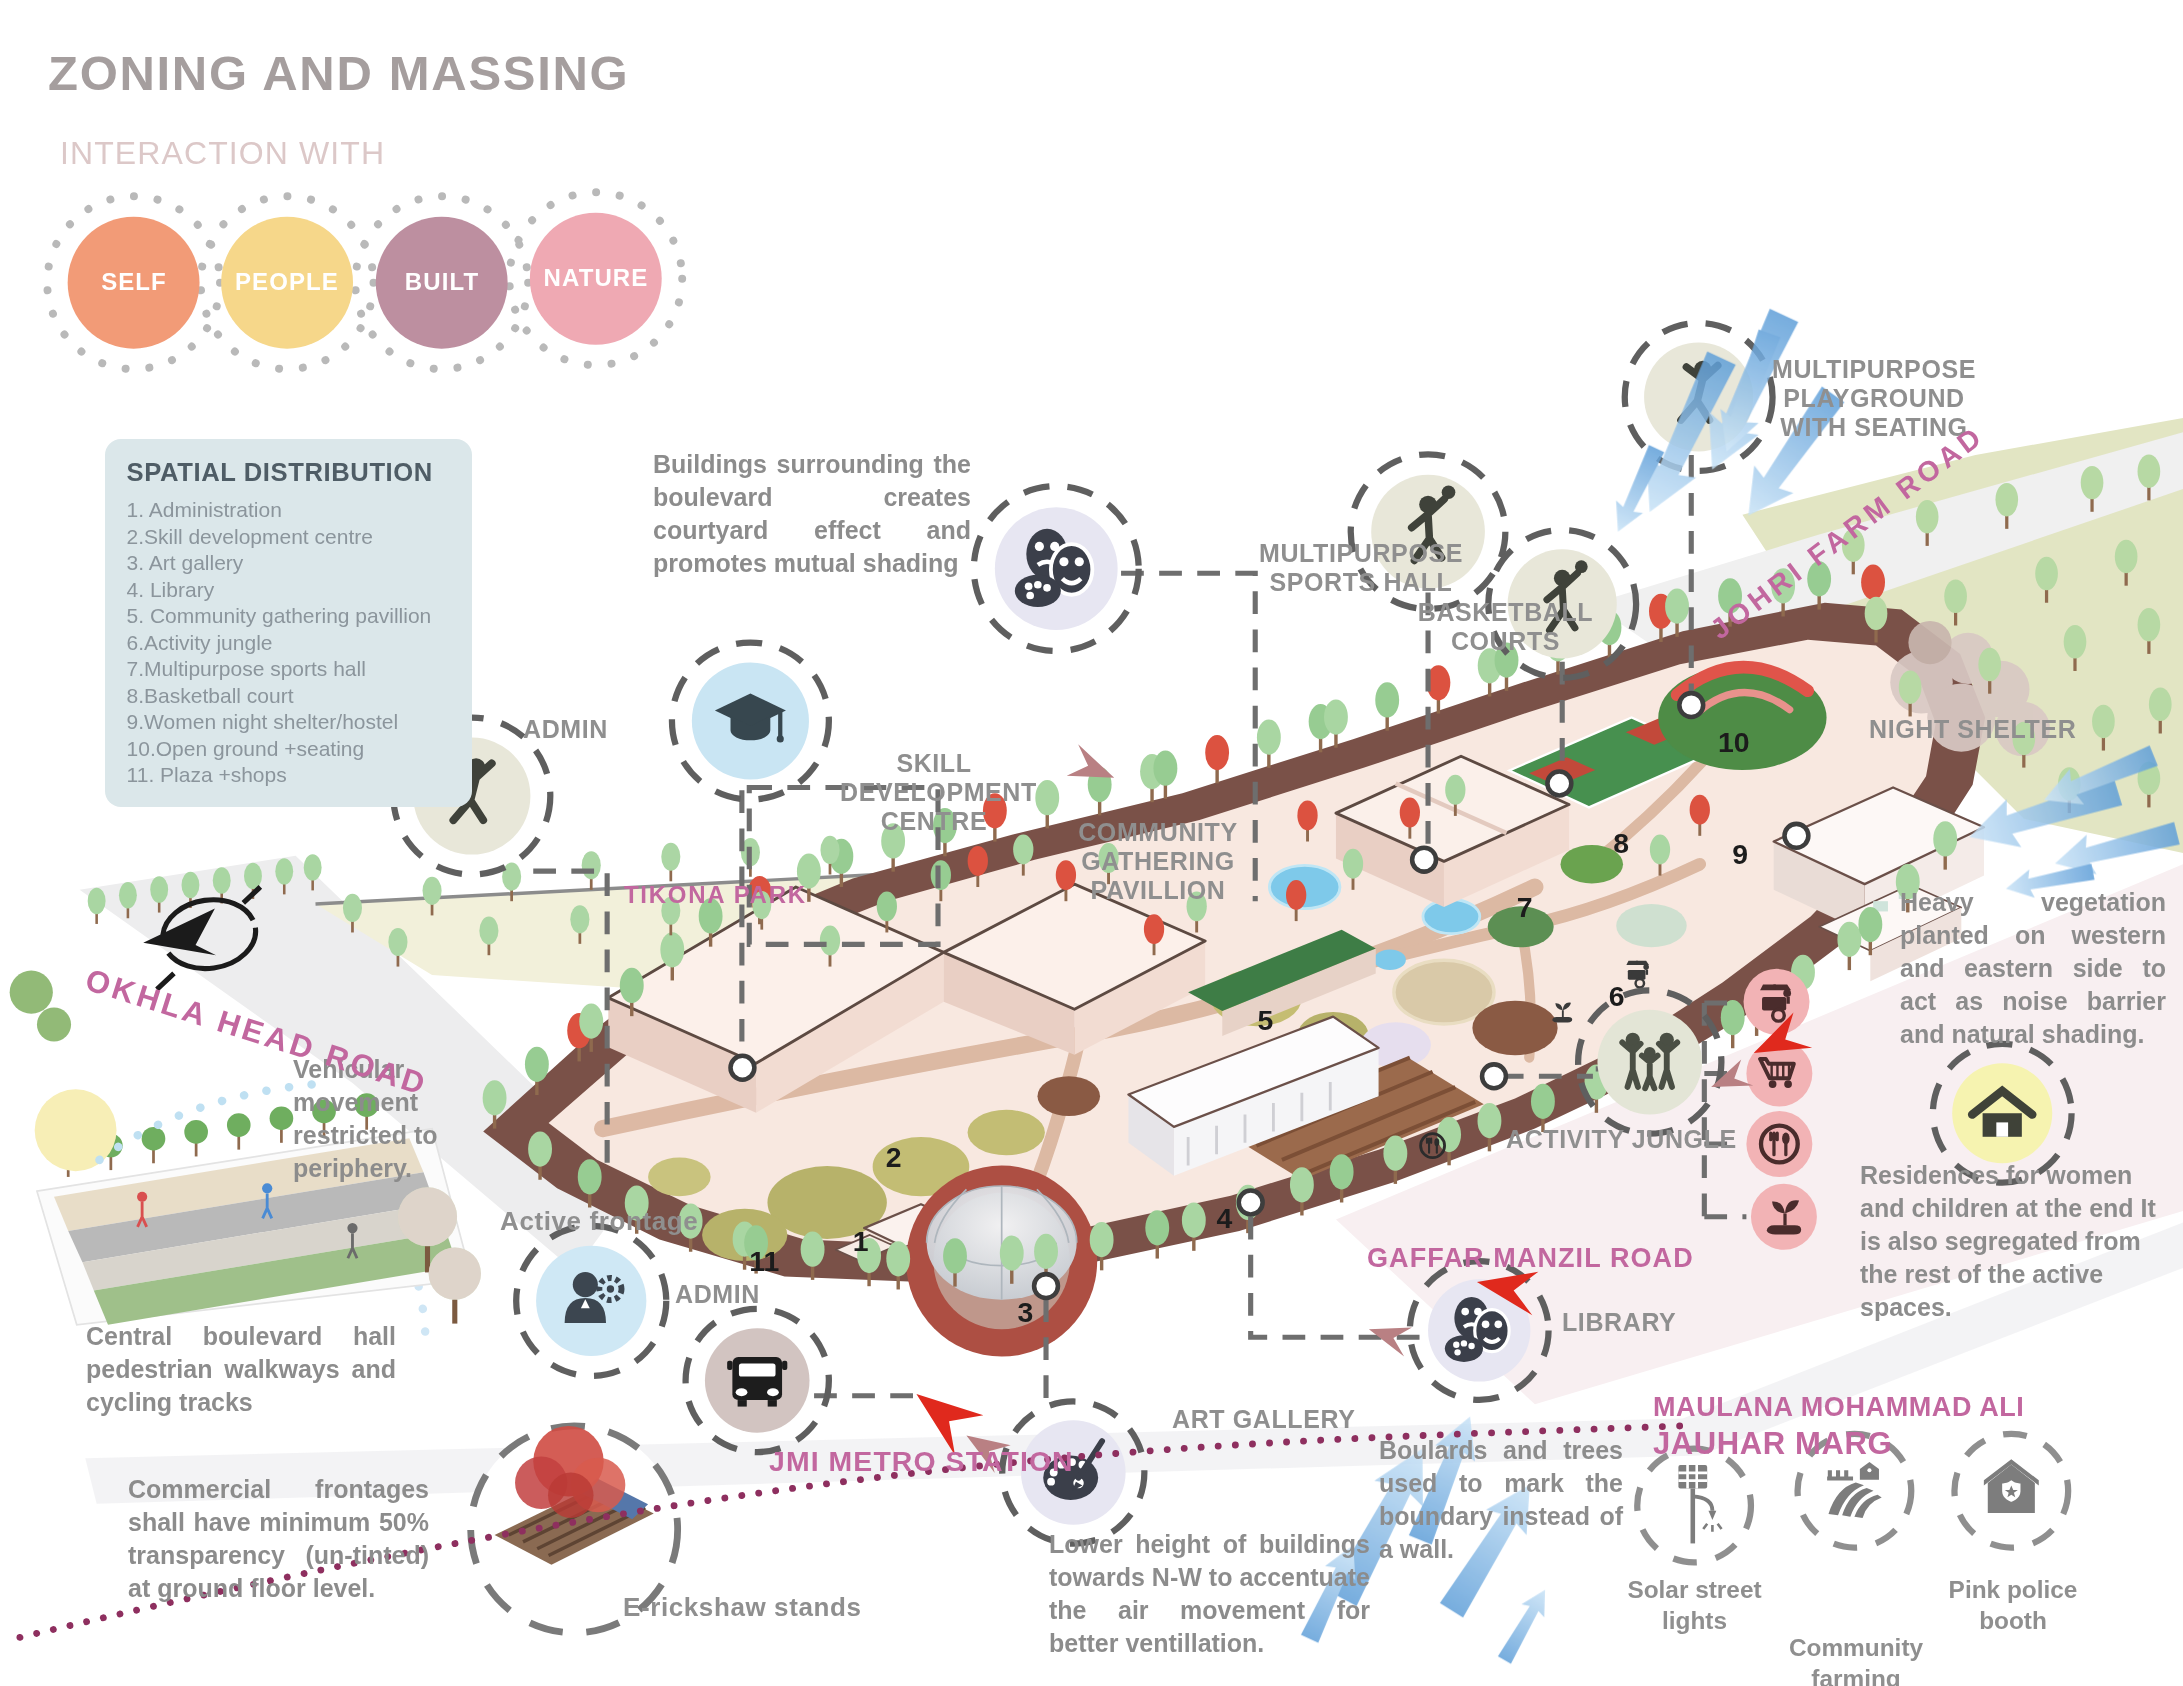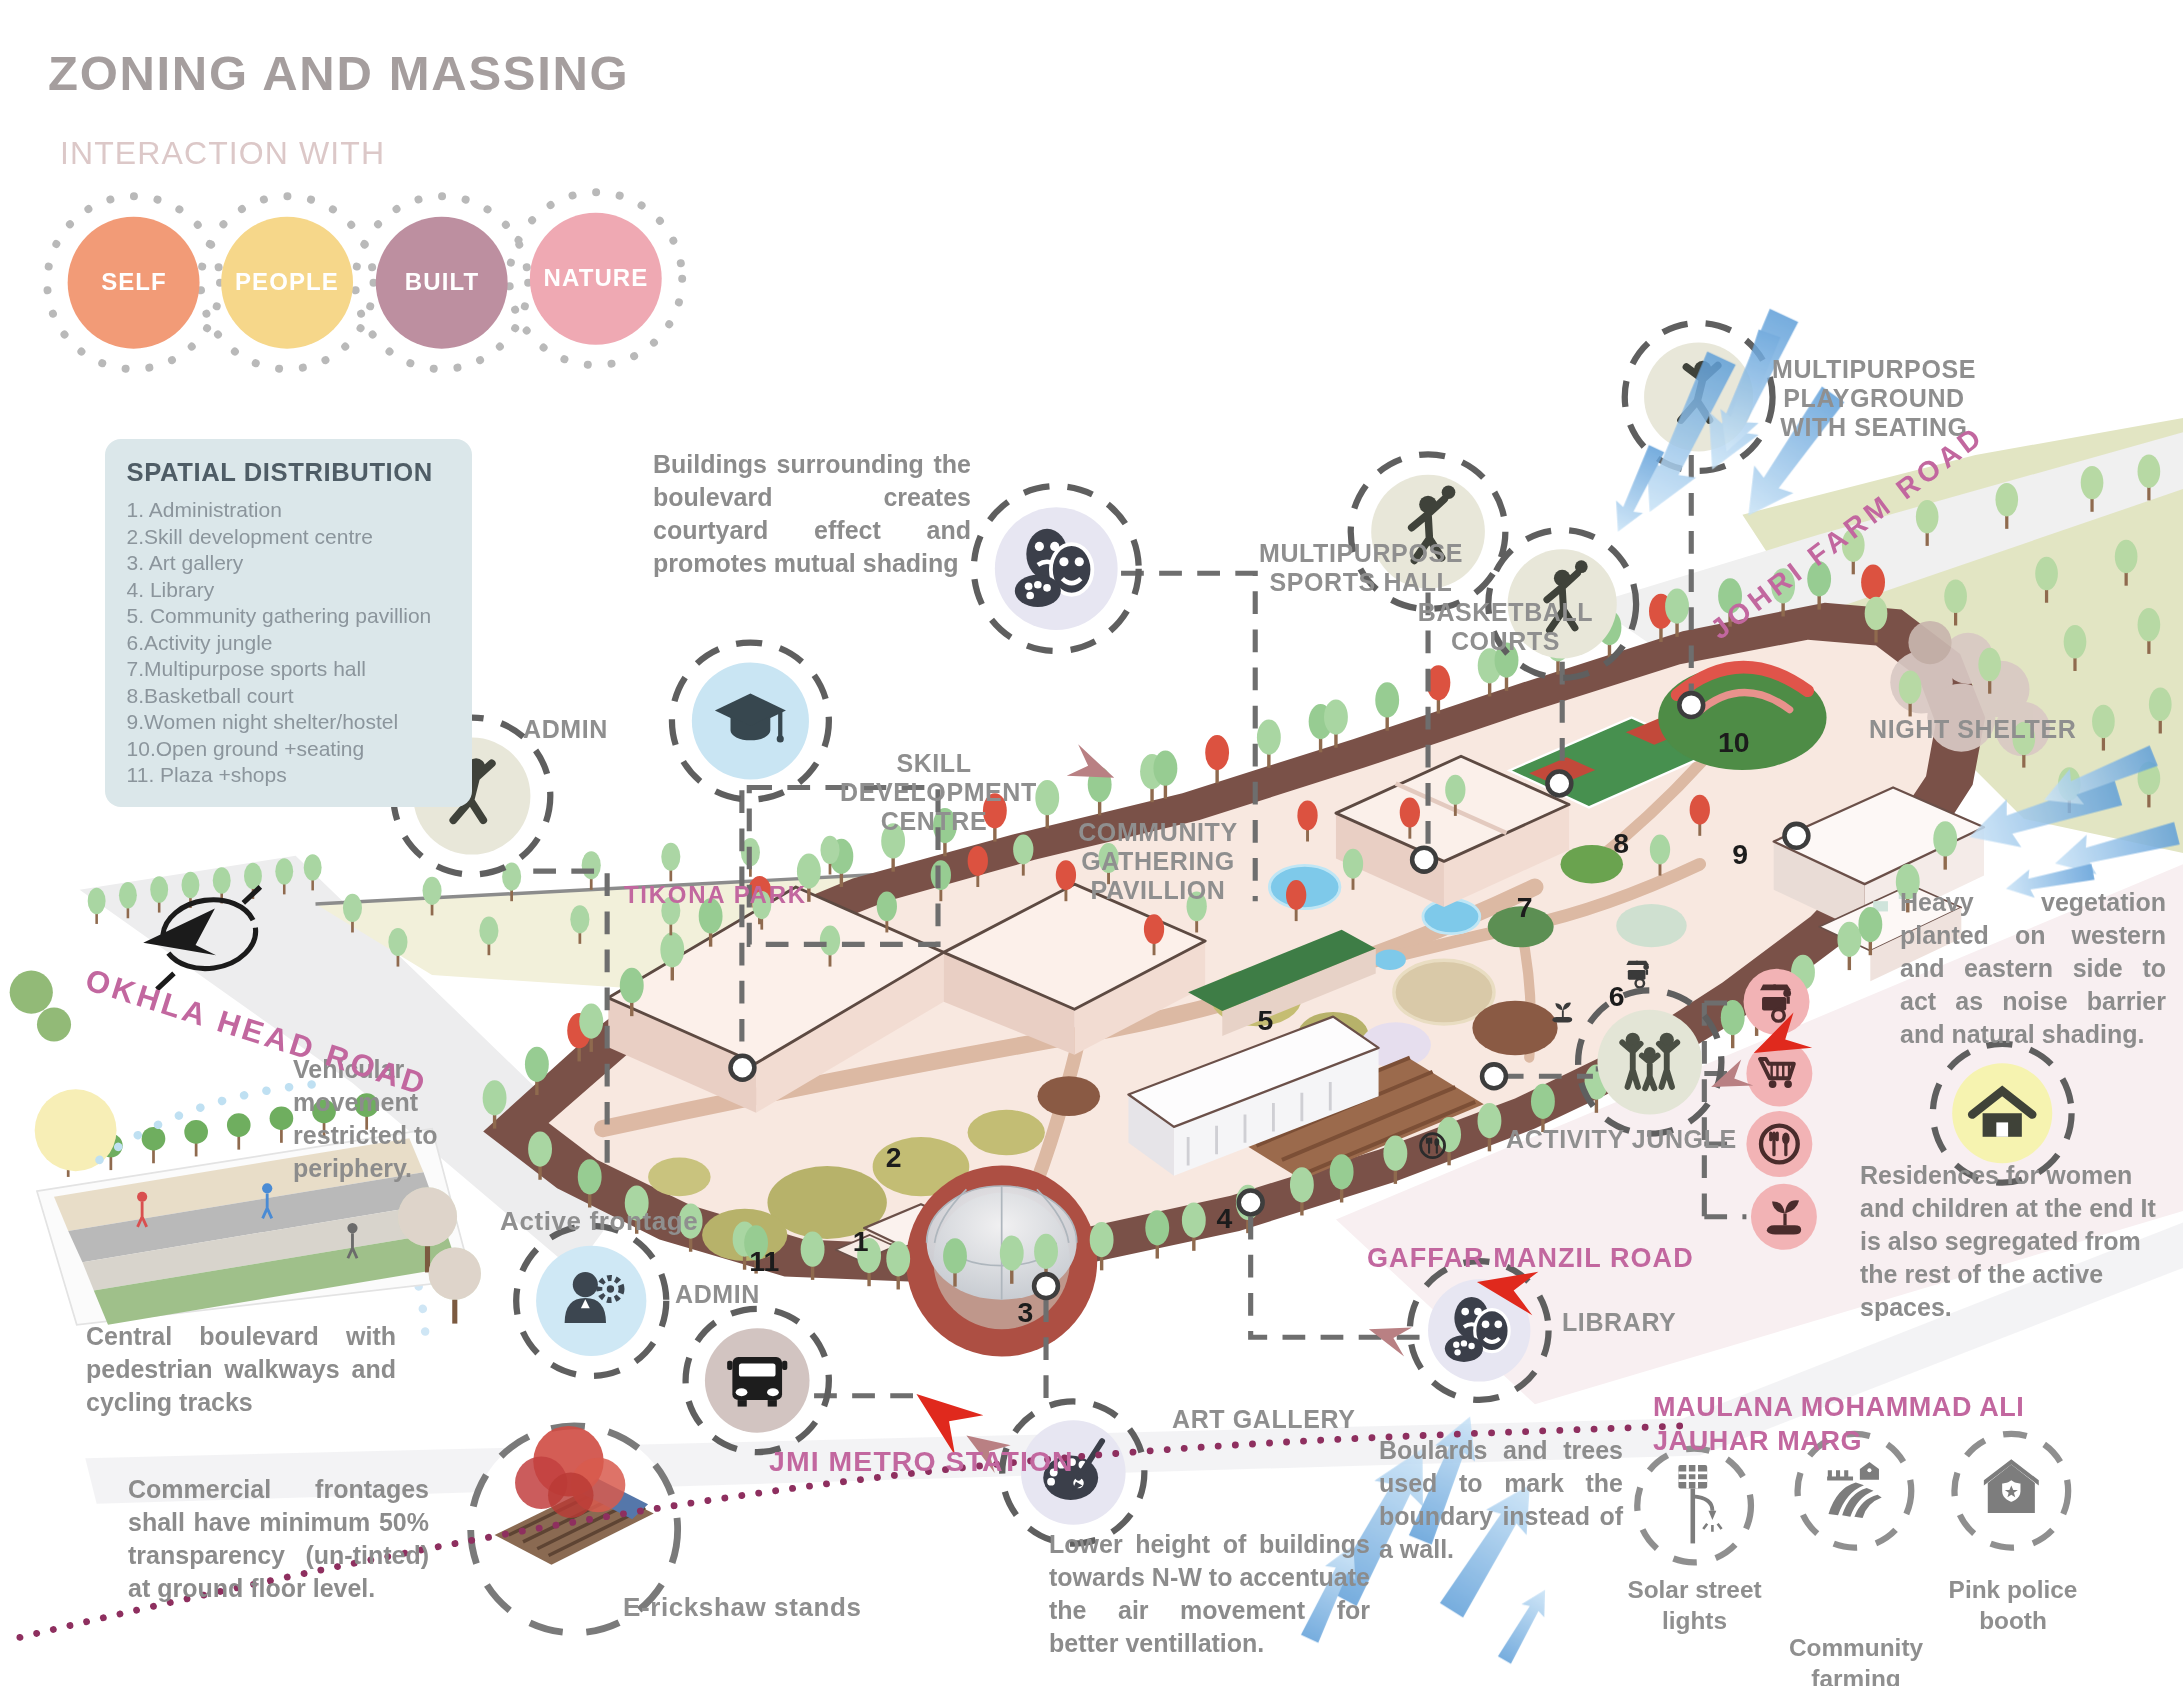--- a/index.html
+++ b/index.html
@@ -774,21 +774,21 @@
   <div>8.Basketball court</div>
   <div>9.Women night shelter/hostel</div>
   <div>10.Open ground +seating</div>
   <div>11. Plaza +shops</div>
 </div>
 
 <div class="abs note" style="left:653px;top:448px;width:318px;">Buildings surrounding the boulevard creates courtyard effect and promotes mutual shading</div>
 <div class="abs note" style="left:1900px;top:886px;width:266px;">Heavy vegetation planted on western and eastern side to act as noise barrier and natural shading.</div>
 <div class="abs note left" style="left:1860px;top:1159px;width:318px;">Residences for women and children at the end It is also segregated from the rest of the active spaces.</div>
 <div class="abs note left" style="left:293px;top:1053px;width:171px;">Vehicular movement restricted to periphery.</div>
-<div class="abs note" style="left:86px;top:1320px;width:310px;">Central boulevard with pedestrian walkways and cycling tracks</div>
+<div class="abs note" style="left:86px;top:1320px;width:310px;">Central boulevard hall pedestrian walkways and cycling tracks</div>
 <div class="abs note" style="left:128px;top:1473px;width:301px;">Commercial frontages shall have minimum 50% transparency (un-tinted) at ground floor level.</div>
 <div class="abs note" style="left:1379px;top:1434px;width:244px;">Boulards and trees used to mark the boundary instead of a wall.</div>
 <div class="abs note" style="left:1049px;top:1528px;width:321px;">Lower height of buildings towards N-W to accentuate the air movement for better ventillation.</div>
 
 <div class="abs lbl" style="left:523px;top:715px;">ADMIN</div>
 <div class="abs lbl center" style="left:840px;top:749px;width:188px;">SKILL DEVELOPMENT CENTRE</div>
 <div class="abs lbl center" style="left:1064px;top:818px;width:188px;">COMMUNITY GATHERING PAVILLION</div>
 <div class="abs lbl center" style="left:1216px;top:539px;width:290px;">MULTIPURPOSE SPORTS HALL</div>
 <div class="abs lbl center" style="left:1409px;top:598px;width:193px;">BASKETBALL COURTS</div>
 <div class="abs lbl center" style="left:1752px;top:355px;width:244px;">MULTIPURPOSE PLAYGROUND WITH SEATING</div>
@@ -799,20 +799,20 @@
 <div class="abs lbl" style="left:1172px;top:1405px;">ART GALLERY</div>
 <div class="abs lbl" style="left:500px;top:1206px;font-size:26px;">Active frontage</div>
 <div class="abs lbl" style="left:623px;top:1592px;font-size:26px;">E-rickshaw stands</div>
 
 <div class="abs road" style="left:1724px;top:613px;transform:rotate(-37deg);transform-origin:left bottom;letter-spacing:4.5px;">JOHRI FARM ROAD</div>
 <div class="abs road" style="left:92px;top:962px;transform:rotate(17.5deg);transform-origin:left top;font-size:31px;letter-spacing:3.4px;">OKHLA HEAD ROAD</div>
 <div class="abs road" style="left:624px;top:881px;font-size:24px;letter-spacing:1.7px;">TIKONA PARK</div>
 <div class="abs road" style="left:1367px;top:1243px;font-size:27px;letter-spacing:1.1px;">GAFFAR MANZIL ROAD</div>
 <div class="abs road" style="left:769px;top:1445px;font-size:28.4px;letter-spacing:1.1px;">JMI METRO STATION</div>
 <div class="abs road" style="left:1653px;top:1392px;font-size:27px;letter-spacing:0.6px;">MAULANA MOHAMMAD ALI</div>
-<div class="abs road" style="left:1653px;top:1426px;font-size:27px;letter-spacing:0.6px;">JAUHAR MARG</div>
+<div class="abs road" style="left:1653px;top:1426px;font-size:31px;letter-spacing:0.6px;">JAUHAR MARG</div>
 
 <div class="abs featlbl" style="left:1619px;top:1575px;width:151px;">Solar street lights</div>
 <div class="abs featlbl" style="left:1775px;top:1633px;width:162px;">Community farming</div>
 <div class="abs featlbl" style="left:1936px;top:1575px;width:154px;">Pink police booth</div>
 
 </div>
 
 
 </body></html>

